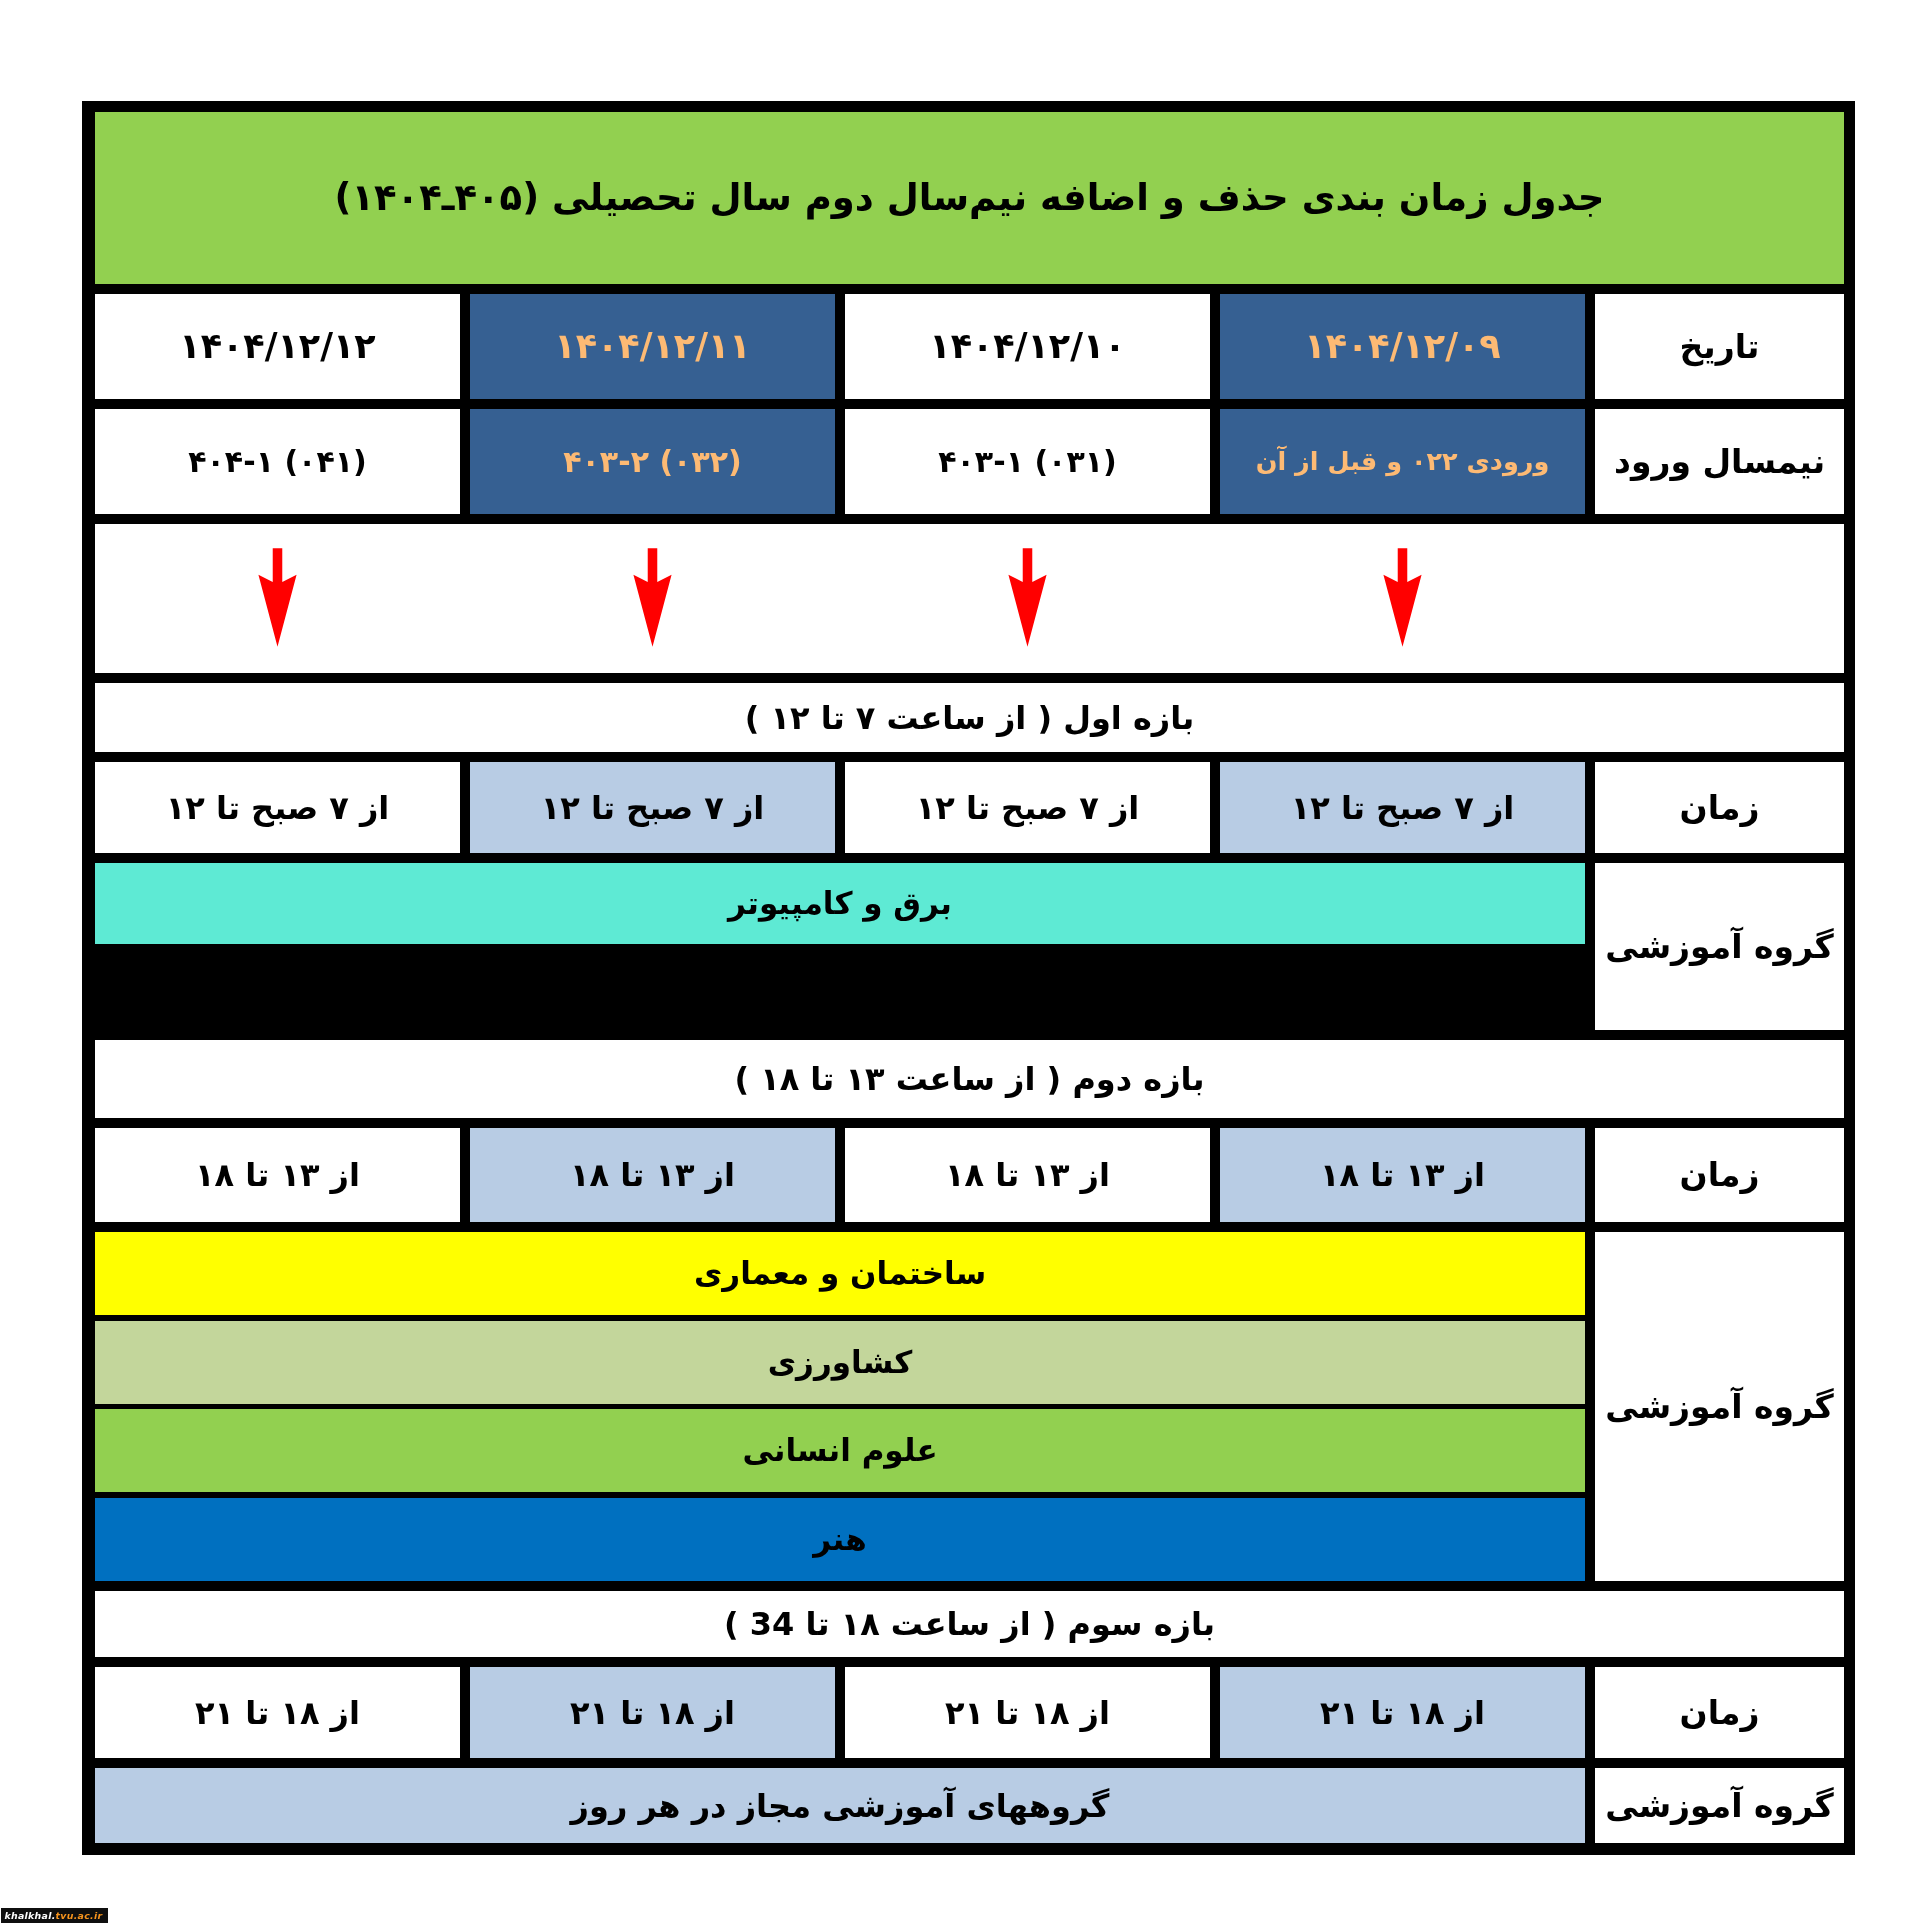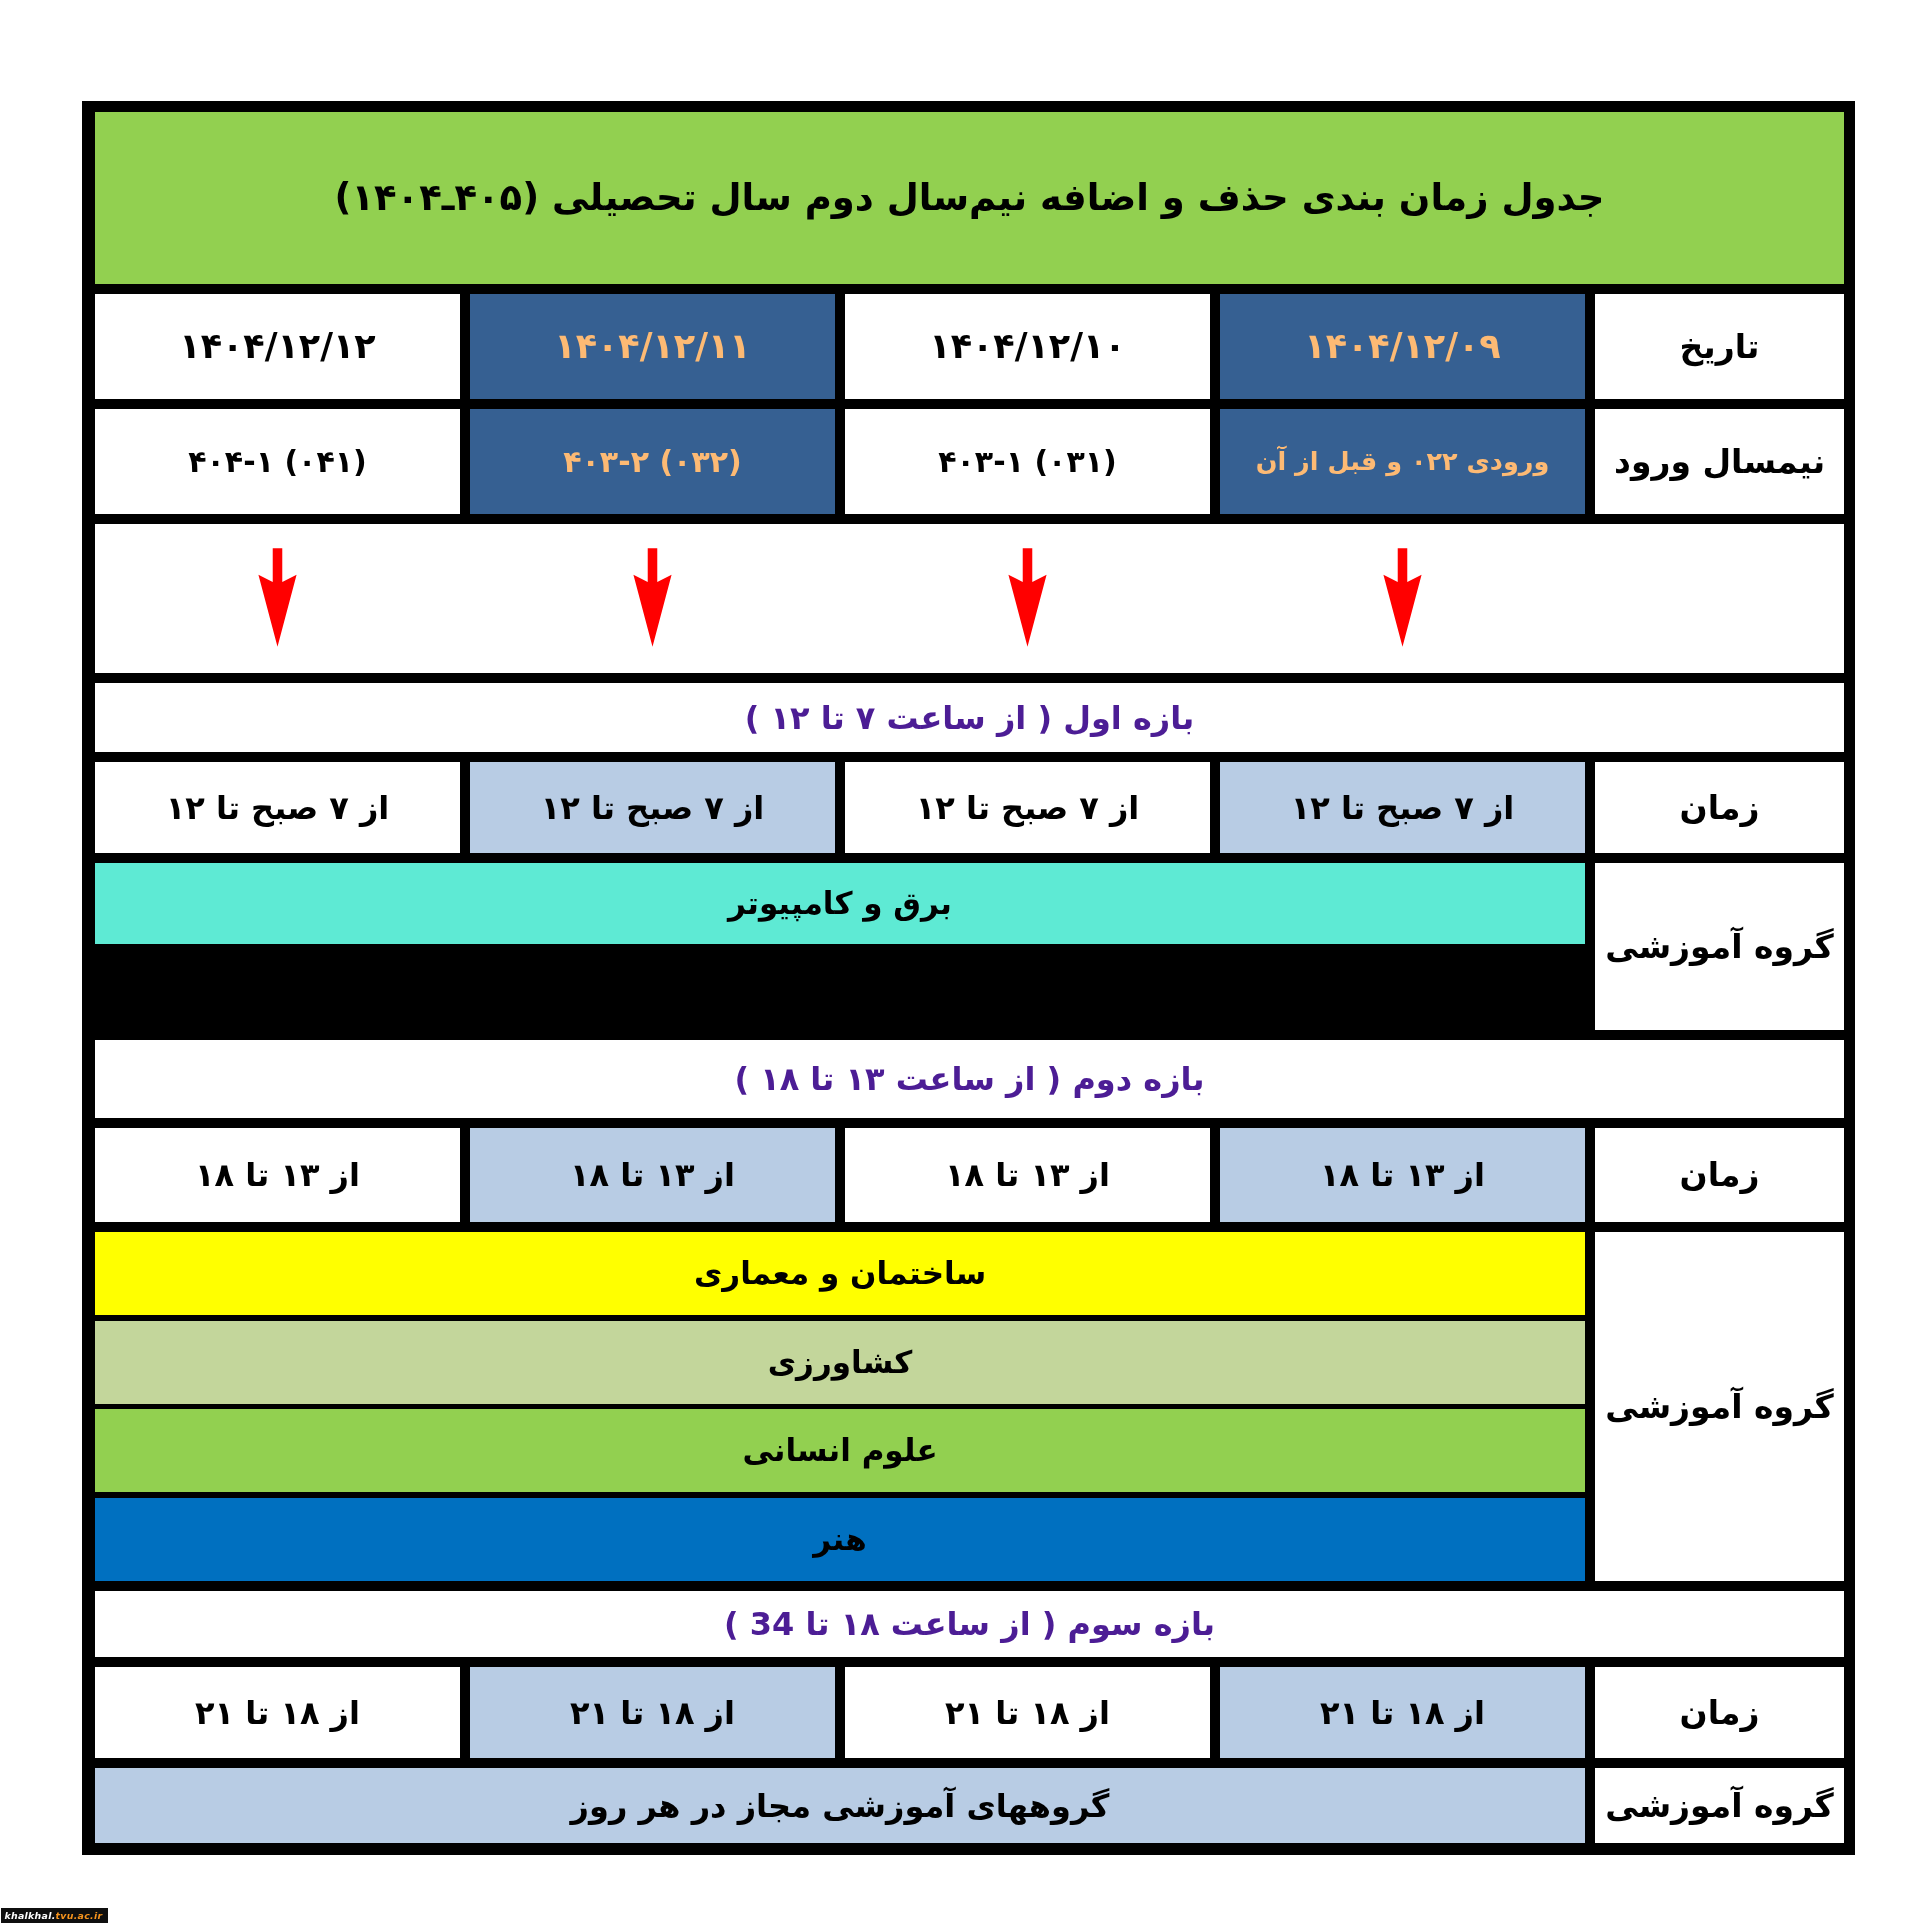--- a/index.html
+++ b/index.html
@@ -22,21 +22,21 @@
   }
   .span-all{grid-column:1 / -1;}
   .span-data{grid-column:2 / -1;}
   .title{background:#92D050;font-size:37px;}
   .label{font-size:33px;}
   .date{font-size:35px;}
   .sem{font-size:30px;}
   .sem-small{font-size:25.5px;}
   .hl-dark{background:#366092;color:#fdba74;}
   .hl-light{background:#B8CCE4;}
-  .band{color:#4c1d95;font-size:32px;}
+  .band{color:#000000;font-size:32px;}
   .time{font-size:32px;}
   .bar{font-size:31px;}
   .bottom-wide{background:#B8CCE4;font-size:32px;}
   .ltr{direction:ltr;unicode-bidi:embed;}
   
   .arrows{
     grid-column:1 / -1;background:#fff;
     display:grid;direction:rtl;
     grid-template-columns:249px 365px 365px 365px 365px;gap:10px;
   }

